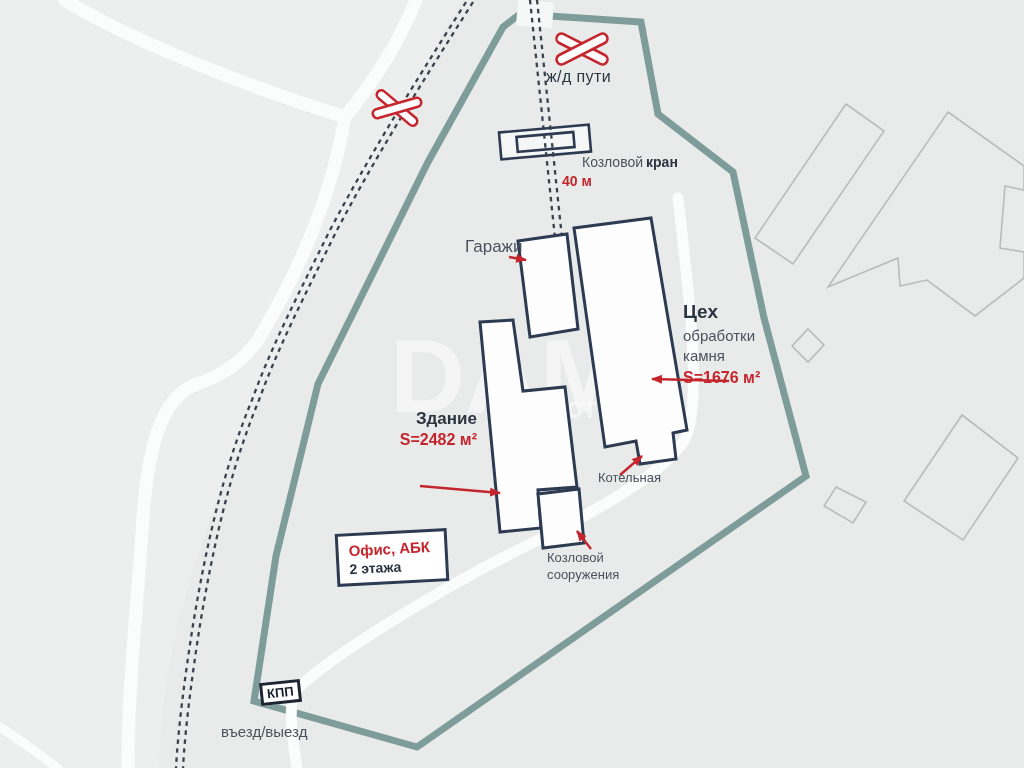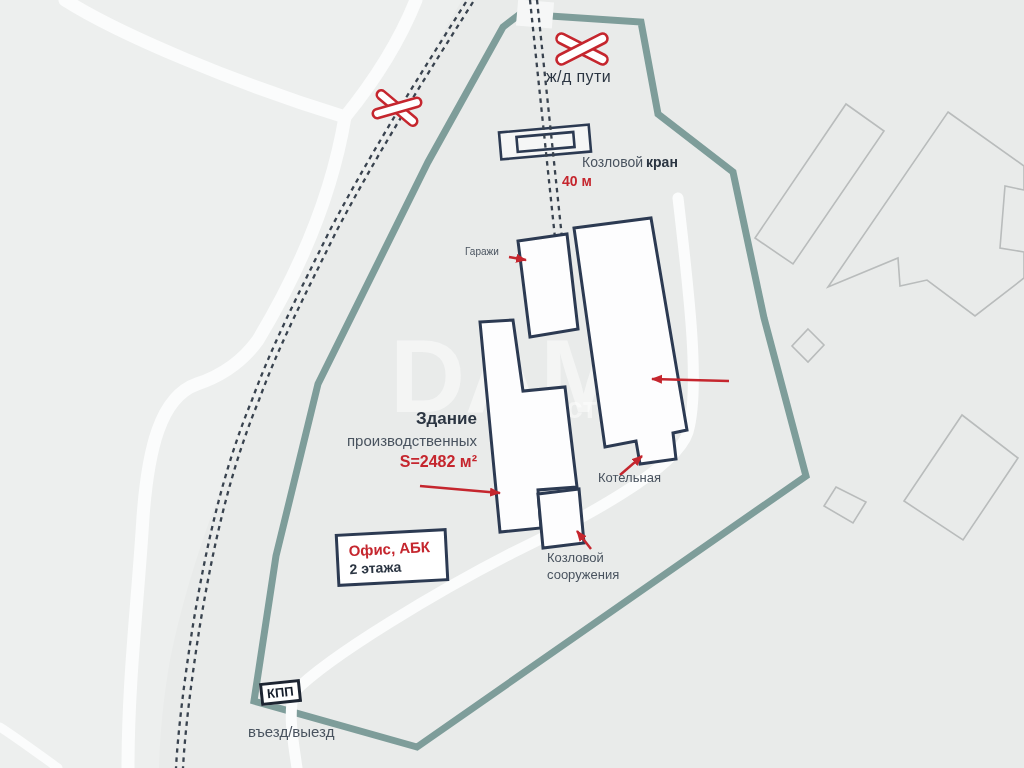--- a/index.html
+++ b/index.html
@@ -20,21 +20,21 @@
   .bldg{fill:var(--building-fill);stroke:var(--navy);stroke-width:3;stroke-linejoin:miter;}
   .xbar{fill:#ffffff;stroke:var(--red);stroke-width:2.6;}
   .redline{fill:none;stroke:var(--red);stroke-width:2.4;}
   .wm{fill:#ffffff;opacity:.5;font-weight:bold;}
   
   .lbl{position:absolute;white-space:nowrap;}
   .lbl-railway{left:546px;top:68px;font-size:16px;color:var(--ink);letter-spacing:.4px;text-align:center;}
   .lbl-crane{left:562px;top:154px;font-size:14px;color:var(--muted);margin-left:20px;}
   .lbl-crane b{color:var(--ink);margin-left:3px;}
   .lbl-crane-size{left:562px;top:173px;font-size:14px;font-weight:bold;color:var(--red);}
-  .lbl-garages{left:465px;top:246px;font-size:10px;color:var(--muted);}
+  .lbl-garages{left:465px;top:237px;font-size:17px;color:var(--muted);}
   .block-workshop{left:683px;top:301px;}
   .block-workshop .t1{font-size:19px;font-weight:bold;color:var(--ink);margin-bottom:3px;}
   .block-workshop .t2{font-size:15px;color:var(--muted);line-height:20px;}
   .block-workshop .area{font-size:16px;font-weight:bold;color:var(--red);margin-top:3px;}
   .block-production{left:305px;top:409px;width:172px;text-align:right;}
   .block-production .t1{font-size:17px;font-weight:bold;color:var(--ink);margin-bottom:2px;}
   .block-production .t2{font-size:15px;color:var(--muted);line-height:20px;}
   .block-production .area{font-size:16px;font-weight:bold;color:var(--red);margin-top:2px;}
   .lbl-boiler{left:598px;top:470px;font-size:13px;color:var(--muted);}
   .block-treatment{left:547px;top:549px;font-size:13px;color:var(--muted);line-height:17px;}
@@ -42,21 +42,21 @@
     left:336px;top:531px;width:96px;padding:6px 0 6px 10px;
     background:#ffffff;border:3px solid var(--navy);transform:rotate(-3deg);
   }
   .office-box .o1{font-size:15px;font-weight:bold;color:var(--red);}
   .office-box .o2{font-size:14px;font-weight:bold;color:var(--ink);margin-top:2px;}
   .kpp-box{
     left:260px;top:681px;padding:1px 4px;background:#ffffff;
     border:3px solid #1d2532;transform:rotate(-6deg);
     font-size:13px;font-weight:bold;color:#161e2b;
   }
-  .lbl-entrance{left:221px;top:723px;font-size:15px;color:var(--muted);margin-left:27px;}
+  .lbl-entrance{left:221px;top:723px;font-size:15px;color:var(--muted);}
 </style>
 </head>
 <body>
 
 <div class="stage">
 
   <svg width="1024" height="768" viewBox="0 0 1024 768">
     <defs>
       <marker id="arr" markerUnits="userSpaceOnUse" markerWidth="12" markerHeight="10" refX="10" refY="4.5" orient="auto">
         <path d="M0,0 L11,4.5 L0,9 Z" fill="#c5262e"></path>
@@ -130,24 +130,29 @@
     </g>
   </svg>
 
   <div class="lbl lbl-railway">ж/д пути</div>
 
   <div class="lbl lbl-crane"><span>Козловой</span><b>кран</b></div>
   <div class="lbl lbl-crane-size">40 м</div>
 
   <div class="lbl lbl-garages">Гаражи</div>
 
+  <div class="lbl block-workshop">
+    <div class="t1">Цех</div>
+    <div class="t2">обработки</div>
+    <div class="t2">камня</div>
+    <div class="area">S=1676 м²</div>
+  </div>
 
   <div class="lbl block-production">
     <div class="t1">Здание</div>
-    <div class="t2">производственных</div>
     <div class="area">S=2482 м²</div>
   </div>
 
   <div class="lbl lbl-boiler">Котельная</div>
 
   <div class="lbl block-treatment">
     <div>Козловой</div>
     <div>сооружения</div>
   </div>
 

